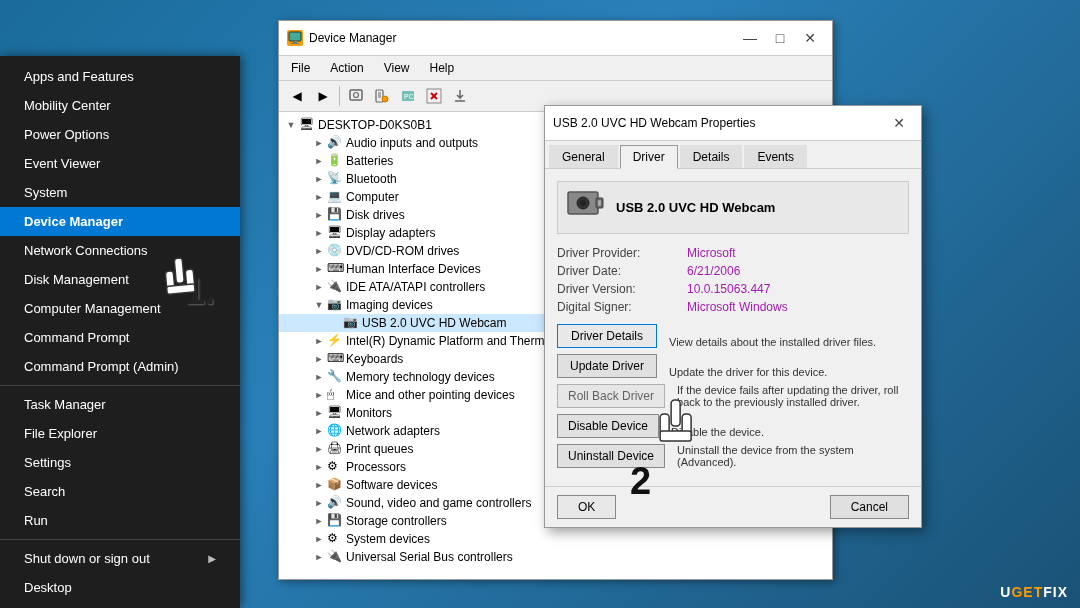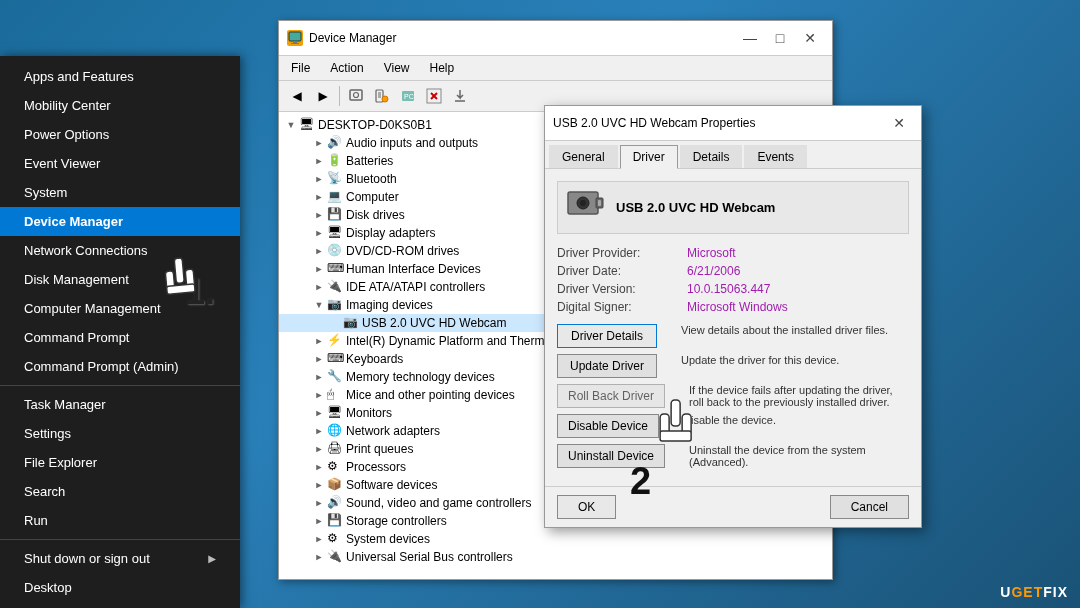--- a/index.html
+++ b/index.html
@@ -287,23 +287,23 @@
       width: 130px;
       font-size: 12px;
       color: #444;
     }
     .props-info-value {
       font-size: 12px;
       color: #a21caf;
     }
     .props-btn-row {
       display: flex;
-      align-items: flex-start;
+      align-items: flex-end;
       margin-bottom: 6px;
-      gap: 12px;
+      gap: 0;
     }
     .props-action-btn {
       min-width: 100px;
       padding: 4px 10px;
       border: 1px solid #888;
       background: #e0e0e0;
       cursor: pointer;
       font-size: 12px;
       text-align: center;
     }
@@ -383,24 +383,24 @@
     <span>Command Prompt</span>
   </div>
   <div class="context-menu-item">
     <span>Command Prompt (Admin)</span>
   </div>
   <div class="context-menu-separator"></div>
   <div class="context-menu-item">
     <span>Task Manager</span>
   </div>
   <div class="context-menu-item">
+    <span>File Explorer</span>
+  </div>
+  <div class="context-menu-item">
     <span>Settings</span>
-  </div>
-  <div class="context-menu-item">
-    <span>File Explorer</span>
   </div>
   <div class="context-menu-item">
     <span>Search</span>
   </div>
   <div class="context-menu-item">
     <span>Run</span>
   </div>
   <div class="context-menu-separator"></div>
   <div class="context-menu-item">
     <span>Shut down or sign out</span>

